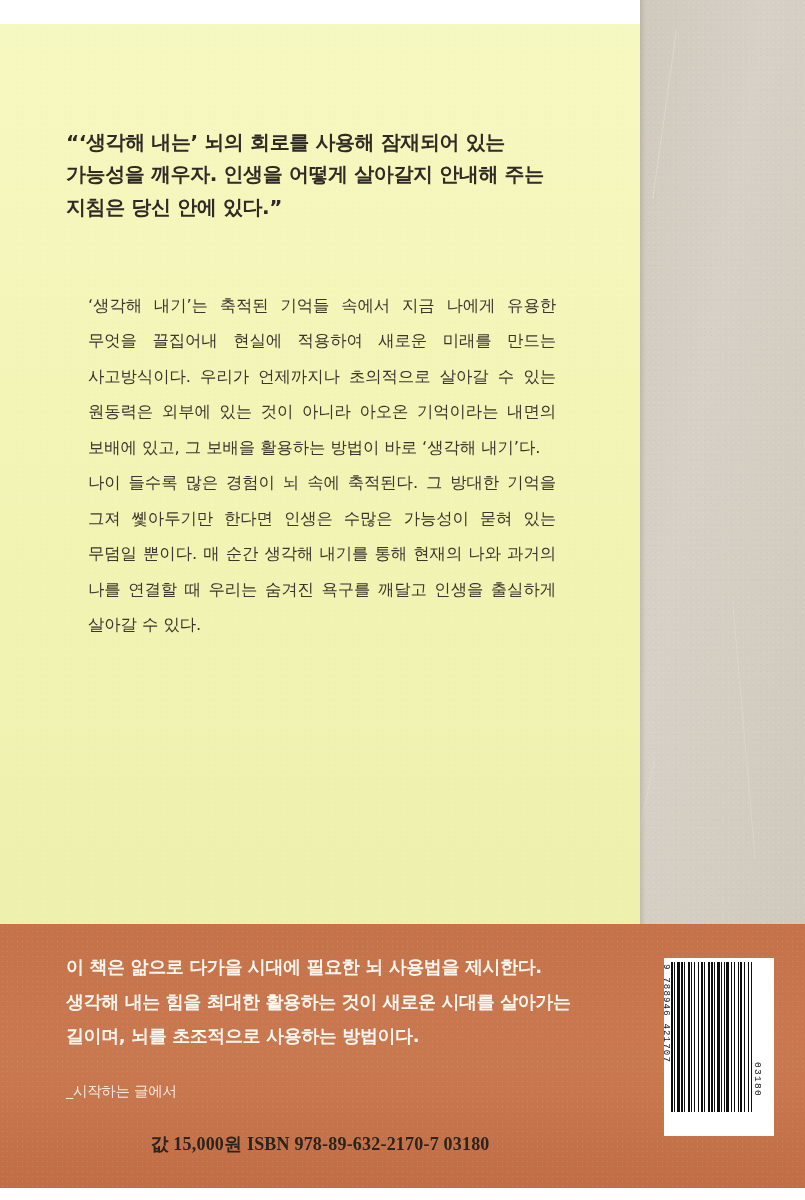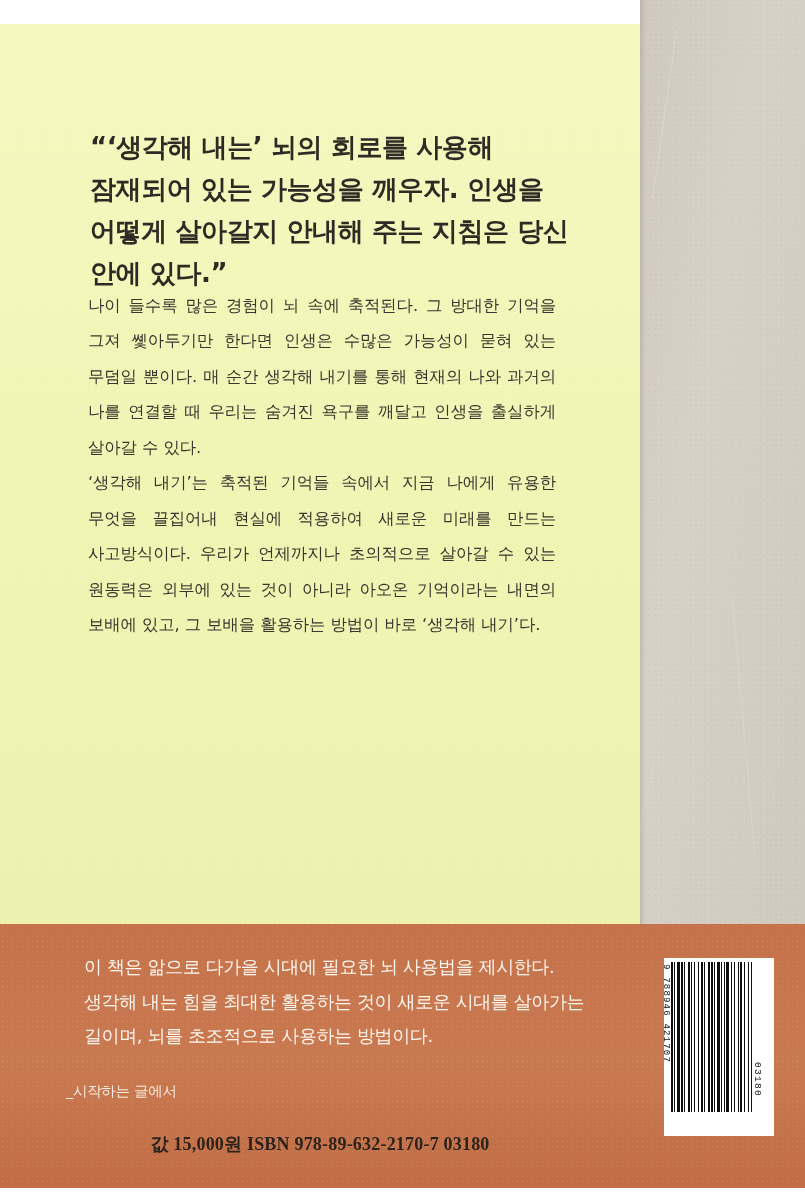--- a/index.html
+++ b/index.html
@@ -86,26 +86,25 @@
     opacity: .8;
   }
 
   
   .headline {
     position: absolute;
     left: 66px;
     top: 126px;
     width: 500px;
     color: #2f2a24;
-    font-size: 26px;
+    font-size: 20px;
     font-weight: bold;
     line-height: 1.62;
     letter-spacing: -0.4px;
     word-break: keep-all;
-    margin-left: 24px;
   }
 
   
   .body-copy {
     position: absolute;
     left: 88px;
     top: 288px;
     width: 468px;
     color: #3a352d;
     font-size: 16.4px;
@@ -132,26 +131,26 @@
     inset: 0;
     background-image:
       radial-gradient(rgba(255,255,255,.16) 0.5px, transparent 0.7px),
       radial-gradient(rgba(0,0,0,.10) 0.5px, transparent 0.7px);
     background-size: 5px 5px, 8px 8px;
     background-position: 0 0, 3px 2px;
     opacity: .75;
   }
   .band-text {
     position: absolute;
-    left: 84px;
+    left: 66px;
     top: 26px;
     width: 520px;
     color: #fdf7f0;
     font-size: 18px;
-    font-weight: normal;
+    font-weight: bold;
     line-height: 1.92;
     letter-spacing: -0.4px;
     word-break: keep-all;
   }
   .band-source {
     position: absolute;
     left: 66px;
     top: 158px;
     color: #f7eadf;
     font-size: 14.5px;
@@ -240,22 +239,22 @@
 
   <div class="cover">
     <div class="cover-top"></div>
     <div class="cover-paper">
       <div class="grain"></div>
     </div>
 
     <div class="headline">“‘생각해 내는’ 뇌의 회로를 사용해 잠재되어 있는 가능성을 깨우자. 인생을 어떻게 살아갈지 안내해 주는 지침은 당신 안에 있다.”</div>
 
     <div class="body-copy">
+      <p>‘생각해 내기’는 축적된 기억들 속에서 지금 나에게 유용한 무엇을 끌집어내 현실에 적용하여 새로운 미래를 만드는 사고방식이다. 우리가 언제까지나 초의적으로 살아갈 수 있는 원동력은 외부에 있는 것이 아니라 아오온 기억이라는 내면의 보배에 있고, 그 보배을 활용하는 방법이 바로 ‘생각해 내기’다.</p>
       <p>나이 들수록 많은 경험이 뇌 속에 축적된다. 그 방대한 기억을 그져 쏓아두기만 한다면 인생은 수많은 가능성이 묻혀 있는 무덤일 뿐이다. 매 순간 생각해 내기를 통해 현재의 나와 과거의 나를 연결할 때 우리는 숨겨진 욕구를 깨달고 인생을 출실하게 살아갈 수 있다.</p>
-      <p>‘생각해 내기’는 축적된 기억들 속에서 지금 나에게 유용한 무엇을 끌집어내 현실에 적용하여 새로운 미래를 만드는 사고방식이다. 우리가 언제까지나 초의적으로 살아갈 수 있는 원동력은 외부에 있는 것이 아니라 아오온 기억이라는 내면의 보배에 있고, 그 보배을 활용하는 방법이 바로 ‘생각해 내기’다.</p>
     </div>
   </div>
 
   <div class="band">
     <div class="grain2"></div>
     <div class="band-text">이 책은 앎으로 다가을 시대에 필요한 뇌 사용법을 제시한다. 생각해 내는 힘을 최대한 활용하는 것이 새로운 시대를 살아가는 길이며, 뇌를 초조적으로 사용하는 방법이다.</div>
     <div class="band-source">_시작하는 글에서</div>
     <div class="price-line">값 15,000원  ISBN 978-89-632-2170-7  03180</div>
   </div>
 

